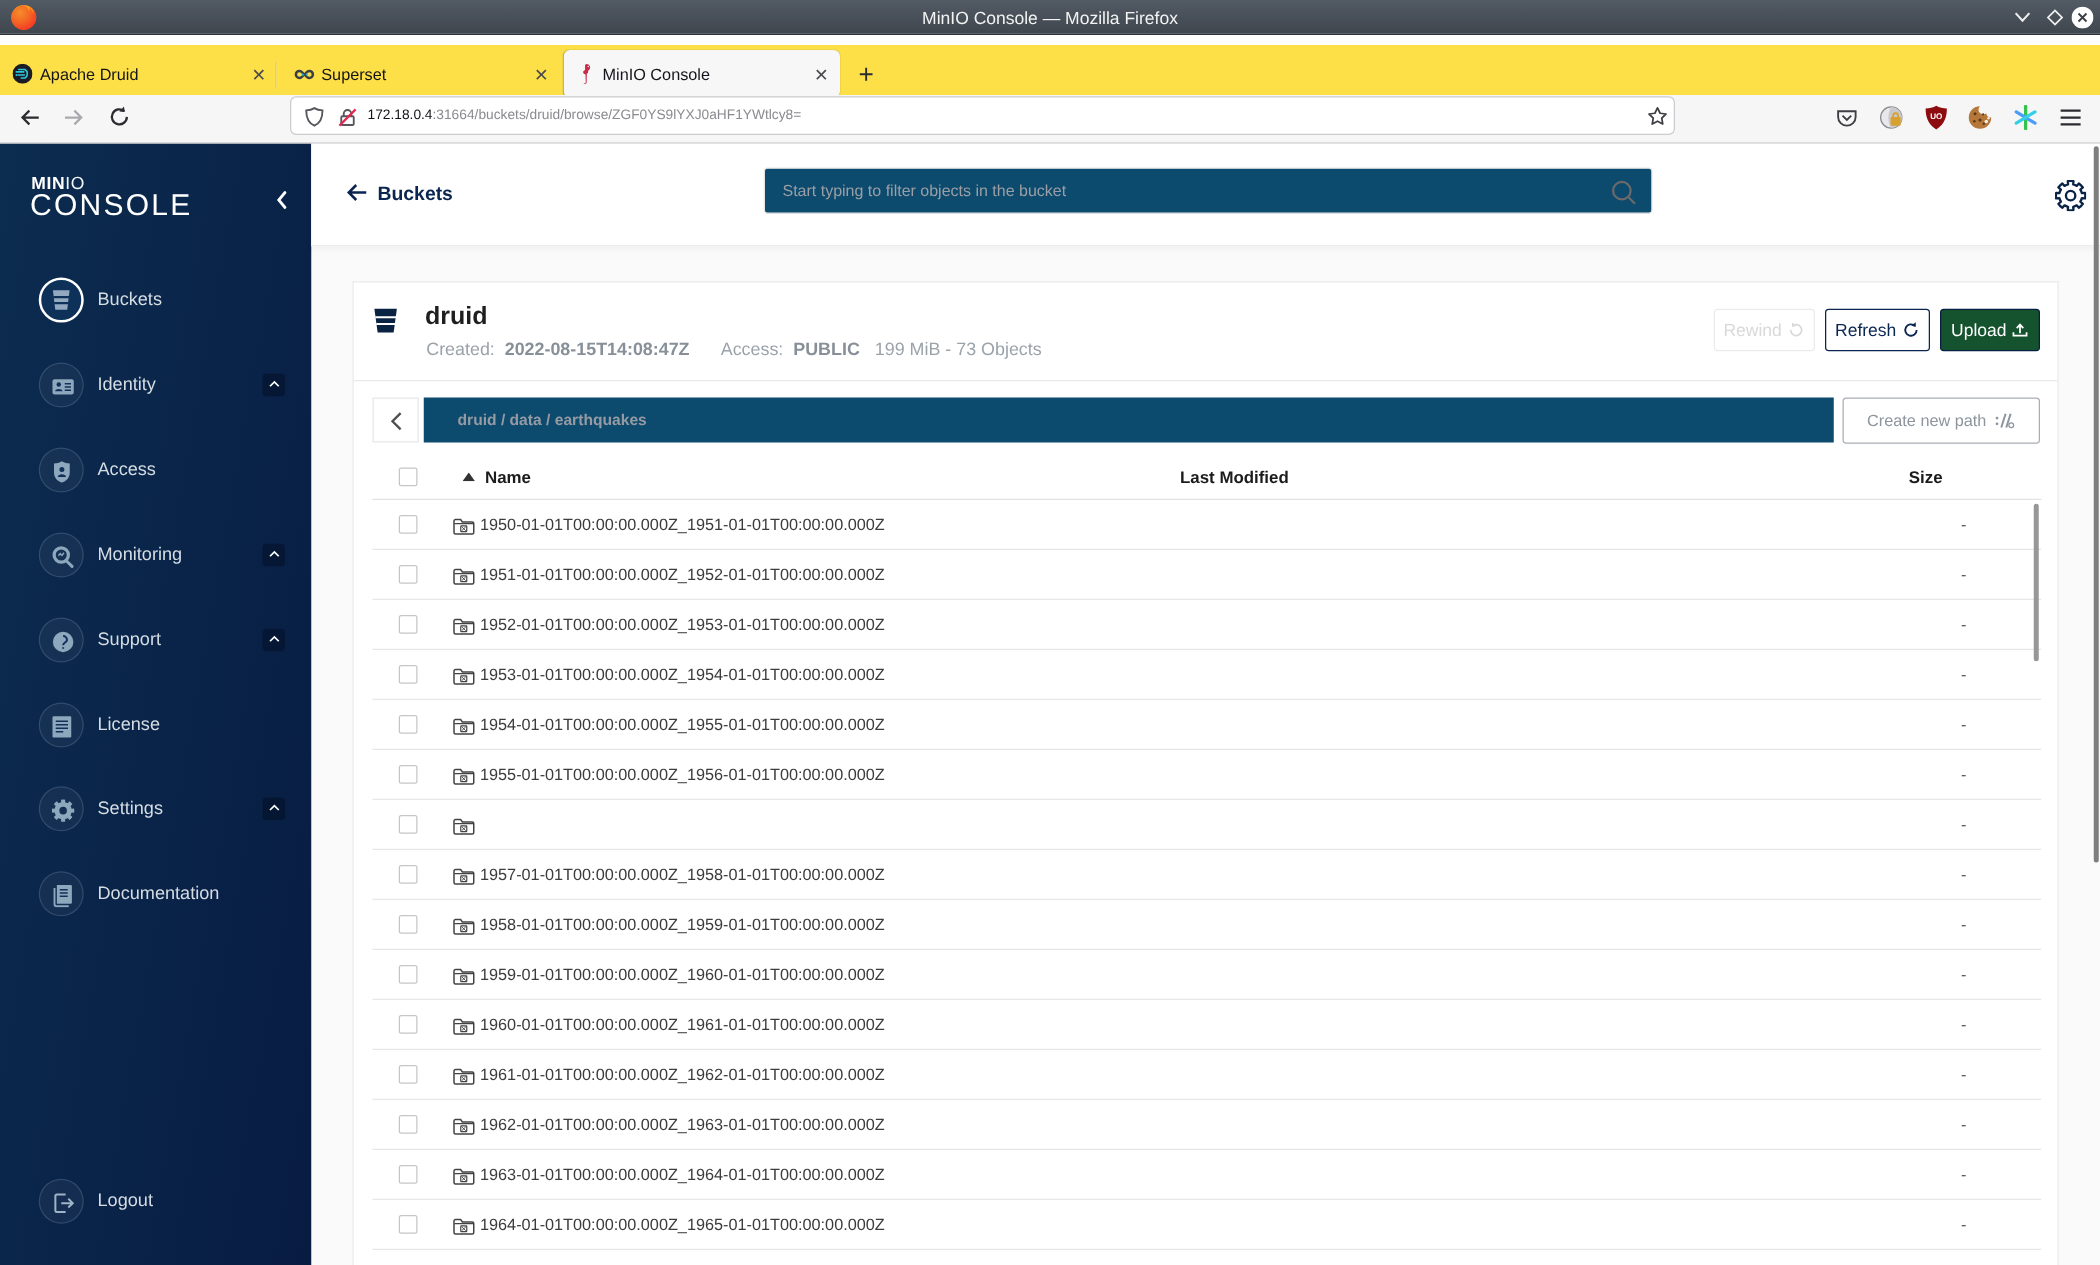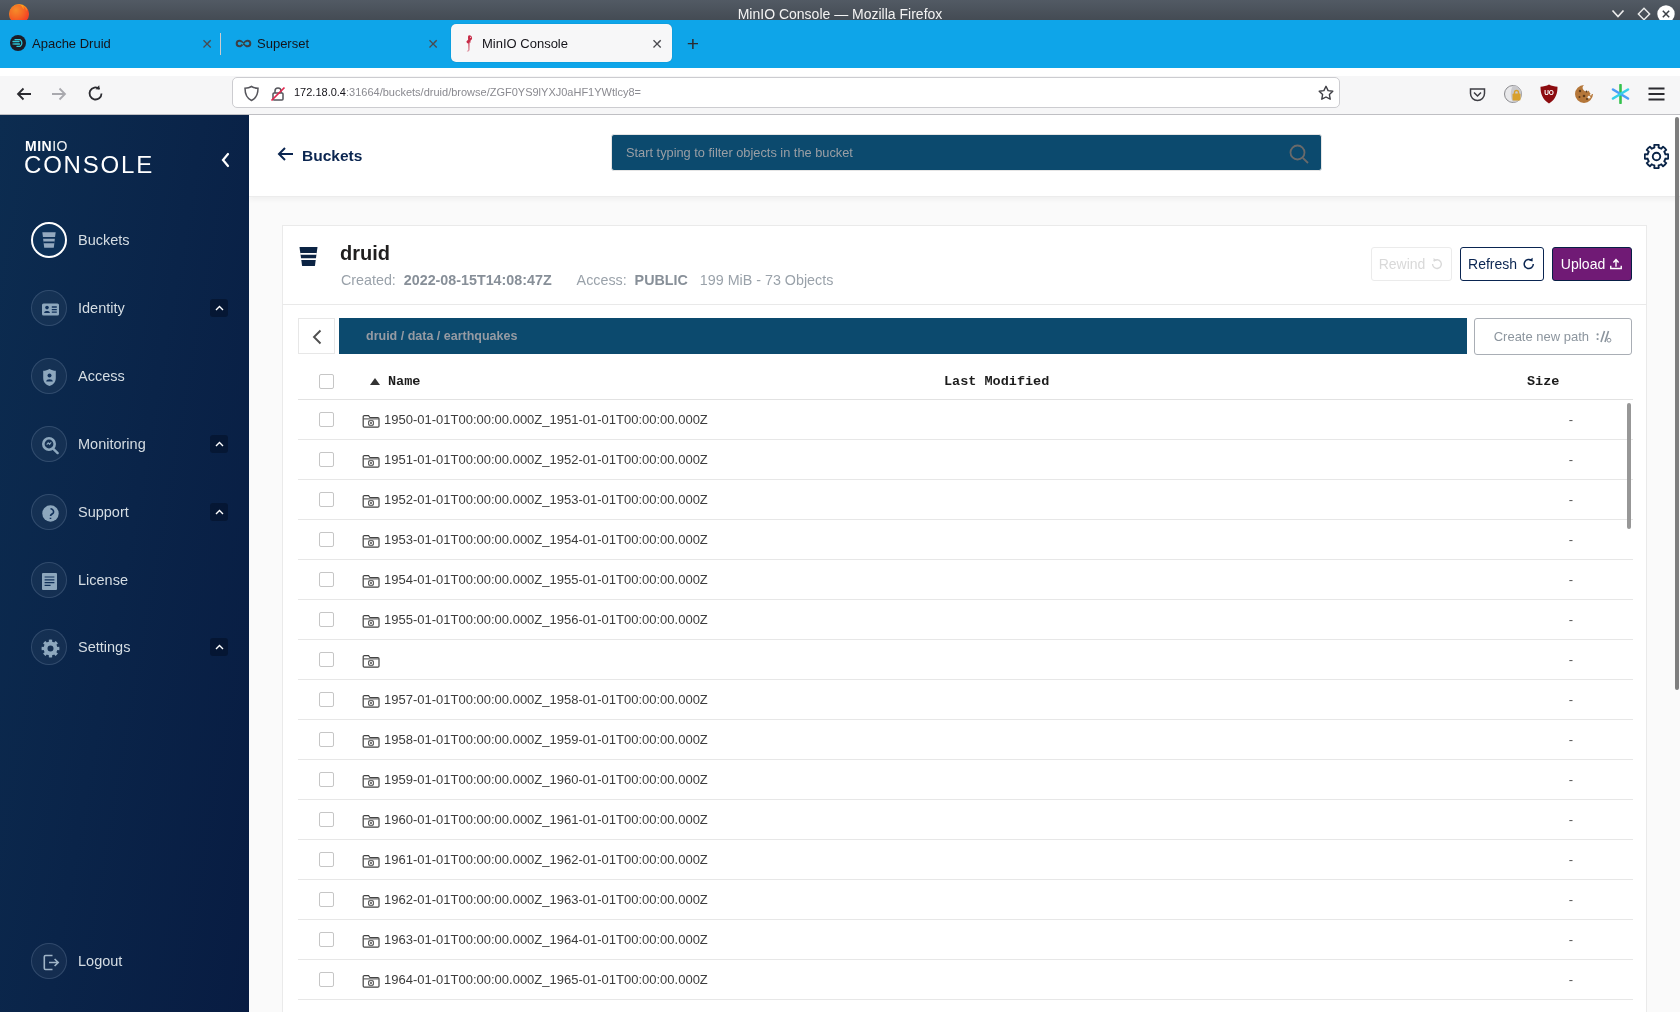--- a/index.html
+++ b/index.html
@@ -7,21 +7,21 @@
   body { position:relative; background:#fff; }
   .abs { position:absolute; }
 
   
   #titlebar { position:absolute; left:0; top:0; width:1680px; height:28px;
     background:linear-gradient(#525a64, #3f464e); border-bottom:1px solid #2c3138; }
   #titlebar .title { position:absolute; left:0; right:0; top:0; height:21px; line-height:28px;
     text-align:center; color:#f3f3f3; font-size:14px; }
 
   
-  #tabbar { position:absolute; left:0; top:20px; width:1680px; height:48px; background:#0ea5e9; }
+  #tabbar { position:absolute; left:0; top:36px; width:1680px; height:48px; background:#fde047; }
   .tab { position:absolute; top:0; height:48px; }
   .tab .tlabel { position:absolute; top:0; height:48px; line-height:48px; font-size:13px; color:#15141a; white-space:nowrap; }
   .tclose { position:absolute; top:17px; width:14px; height:14px; color:#4a4a4f; font-size:14px; line-height:14px; text-align:center; }
   #activetab { position:absolute; left:451px; top:4px; width:221px; height:38px; background:#f7f7f8;
      border-radius:5px; box-shadow:0 0 1px rgba(0,0,0,.35); }
   .tabsep { position:absolute; top:13px; width:1px; height:22px; background:#cccccf; }
   #newtab { position:absolute; left:680px; top:12px; width:26px; height:26px; font-size:21px; font-weight:300; color:#2b2b30; text-align:center; line-height:24px; }
 
   
   #toolbar { position:absolute; left:0; top:76px; width:1680px; height:39px; background:#f6f6f7; border-bottom:1px solid #bfbfc3; }
@@ -63,32 +63,32 @@
   
   #card { position:absolute; left:282px; top:110px; width:1365px; height:787px; background:#fff; border:1px solid #eaeaea; border-bottom:none; }
   #buckhead { position:absolute; left:0; top:0; width:1363px; height:79px; border-bottom:1px solid #e9e9e9; }
   #bicon { position:absolute; left:15px; top:20px; }
   #bname { position:absolute; left:57px; top:16px; font-size:20px; font-weight:bold; color:#201f1f; }
   #bmeta { position:absolute; left:58px; top:44px; font-size:14.3px; line-height:20px; color:#9aa2aa; }
   #bmeta b { color:#878f98; }
   .btn { position:absolute; top:21px; height:34px; border-radius:3px; font-size:14px; line-height:32px; text-align:center; }
   #btn-rewind { left:1088px; width:81px; border:1px solid #ebebeb; color:#d9d9d9; }
   #btn-refresh { left:1177px; width:84px; border:1px solid #0a2551; color:#0a2551; }
-  #btn-upload { left:1269px; width:80px; background:#701a75; color:#fff; border:1px solid #081f45; }
+  #btn-upload { left:1269px; width:80px; background:#14532d; color:#fff; border:1px solid #081f45; }
 
   
   #backbtn { position:absolute; left:15px; top:92px; width:37px; height:36px; background:#fff; border:1px solid #e7e7e7; }
   #crumbstrip { position:absolute; left:56px; top:92px; width:1128px; height:36px; background:#0c4a6e; }
   #crumbstrip span { position:absolute; left:27px; top:0; height:36px; line-height:36px; color:#969ba3; font-size:12.5px; font-weight:bold; }
   #createpath { position:absolute; left:1191px; top:92px; width:158px; height:37px; background:#fff; border:1px solid #a9aeb5; border-radius:3px;
      color:#8c959e; font-size:13px; line-height:35px; text-align:center; }
 
   
   #thead { position:absolute; left:15px; top:138px; width:1335px; height:36px; border-bottom:1px solid #e2e2e2; }
-  .hname { position:absolute; top:0; height:36px; line-height:36px; font-size:13.5px; font-weight:bold; color:#1c1c1c;font-family:Liberation Mono, monospace; }
+  .hname { position:absolute; top:0; height:36px; line-height:36px; font-size:13.5px; font-weight:bold; color:#1c1c1c; }
   #rows { position:absolute; left:15px; top:174px; width:1335px; }
   .row { position:relative; width:1335px; height:40px; border-bottom:1px solid #e7e7e7; }
   .cb { position:absolute; width:15px; height:15px; border:1px solid #c6c6c6; border-radius:2px; background:#fff; }
   .row .cb { left:21px; top:12px; }
   .ficon { position:absolute; left:64px; top:13px; }
   .fname { position:absolute; left:86px; top:0; height:40px; line-height:40px; font-size:13px; color:#3c3c3c; }
   .dash { position:absolute; left:1268px; top:0; width:10px; text-align:center; height:40px; line-height:40px; font-size:13px; color:#555; }
 
   
   #tbscroll { position:absolute; left:1344px; top:177px; width:4px; height:126px; background:#979797; border-radius:2px; }
@@ -293,20 +293,30 @@
         <div class="mcirc">
           <svg width="19" height="19" viewBox="0 0 24 24">
             <path d="M9.84 0.91 A11.3 11.3 0 0 1 14.16 0.91 L13.98 3.43 A8.8 8.8 0 0 1 16.66 4.54 L18.32 2.63 A11.3 11.3 0 0 1 21.37 5.68 L19.46 7.34 A8.8 8.8 0 0 1 20.57 10.02 L23.09 9.84 A11.3 11.3 0 0 1 23.09 14.16 L20.57 13.98 A8.8 8.8 0 0 1 19.46 16.66 L21.37 18.32 A11.3 11.3 0 0 1 18.32 21.37 L16.66 19.46 A8.8 8.8 0 0 1 13.98 20.57 L14.16 23.09 A11.3 11.3 0 0 1 9.84 23.09 L10.02 20.57 A8.8 8.8 0 0 1 7.34 19.46 L5.68 21.37 A11.3 11.3 0 0 1 2.63 18.32 L4.54 16.66 A8.8 8.8 0 0 1 3.43 13.98 L0.91 14.16 A11.3 11.3 0 0 1 0.91 9.84 L3.43 10.02 A8.8 8.8 0 0 1 4.54 7.34 L2.63 5.68 A11.3 11.3 0 0 1 5.68 2.63 L7.34 4.54 A8.8 8.8 0 0 1 10.02 3.43 L9.84 0.91 Z M12 8.2 a3.8 3.8 0 1 0 0 7.6 a3.8 3.8 0 0 0 0-7.6 Z" fill="#8da7bd" fill-rule="evenodd"></path>
           </svg>
         </div>
         <div class="mlabel">Settings</div>
         <div class="mchev"><svg width="9" height="6" viewBox="0 0 9 6">
             <path d="M1 5 L4.5 1.5 L8 5" stroke="#fff" stroke-width="1.4" fill="none"></path>
           </svg></div>
       </div>
+      <div class="mitem" style="top:582px;">
+        <div class="mcirc">
+          <svg width="18" height="19" viewBox="0 0 18 19">
+            <path d="M4.5 1 h11 a1 1 0 0 1 1 1 v13 a1 1 0 0 1 -1 1 h-11 Z" fill="#8da7bd"></path>
+            <path d="M2.6 3.4 V16.2 a1.8 1.8 0 0 0 1.8 1.8 H14" stroke="#8da7bd" stroke-width="1.5" fill="none"></path>
+            <path d="M6.8 4.8 h6.4 M6.8 7.4 h6.4 M6.8 10 h6.4" stroke="#10305a" stroke-width="1.2"></path>
+          </svg>
+        </div>
+        <div class="mlabel">Documentation</div>
+      </div>
       <div class="mitem" style="top:828px;">
         <div class="mcirc">
           <svg width="19" height="19" viewBox="0 0 19 19" fill="none" stroke="#9fb4c6" stroke-width="1.6">
             <path d="M11.5 2.5 H4.5 a1.2 1.2 0 0 0 -1.2 1.2 v11.6 a1.2 1.2 0 0 0 1.2 1.2 h7"></path>
             <path d="M8 9.5 h9 M13.6 6 L17.2 9.5 L13.6 13"></path>
           </svg>
         </div>
         <div class="mlabel">Logout</div>
       </div>
     </div>

